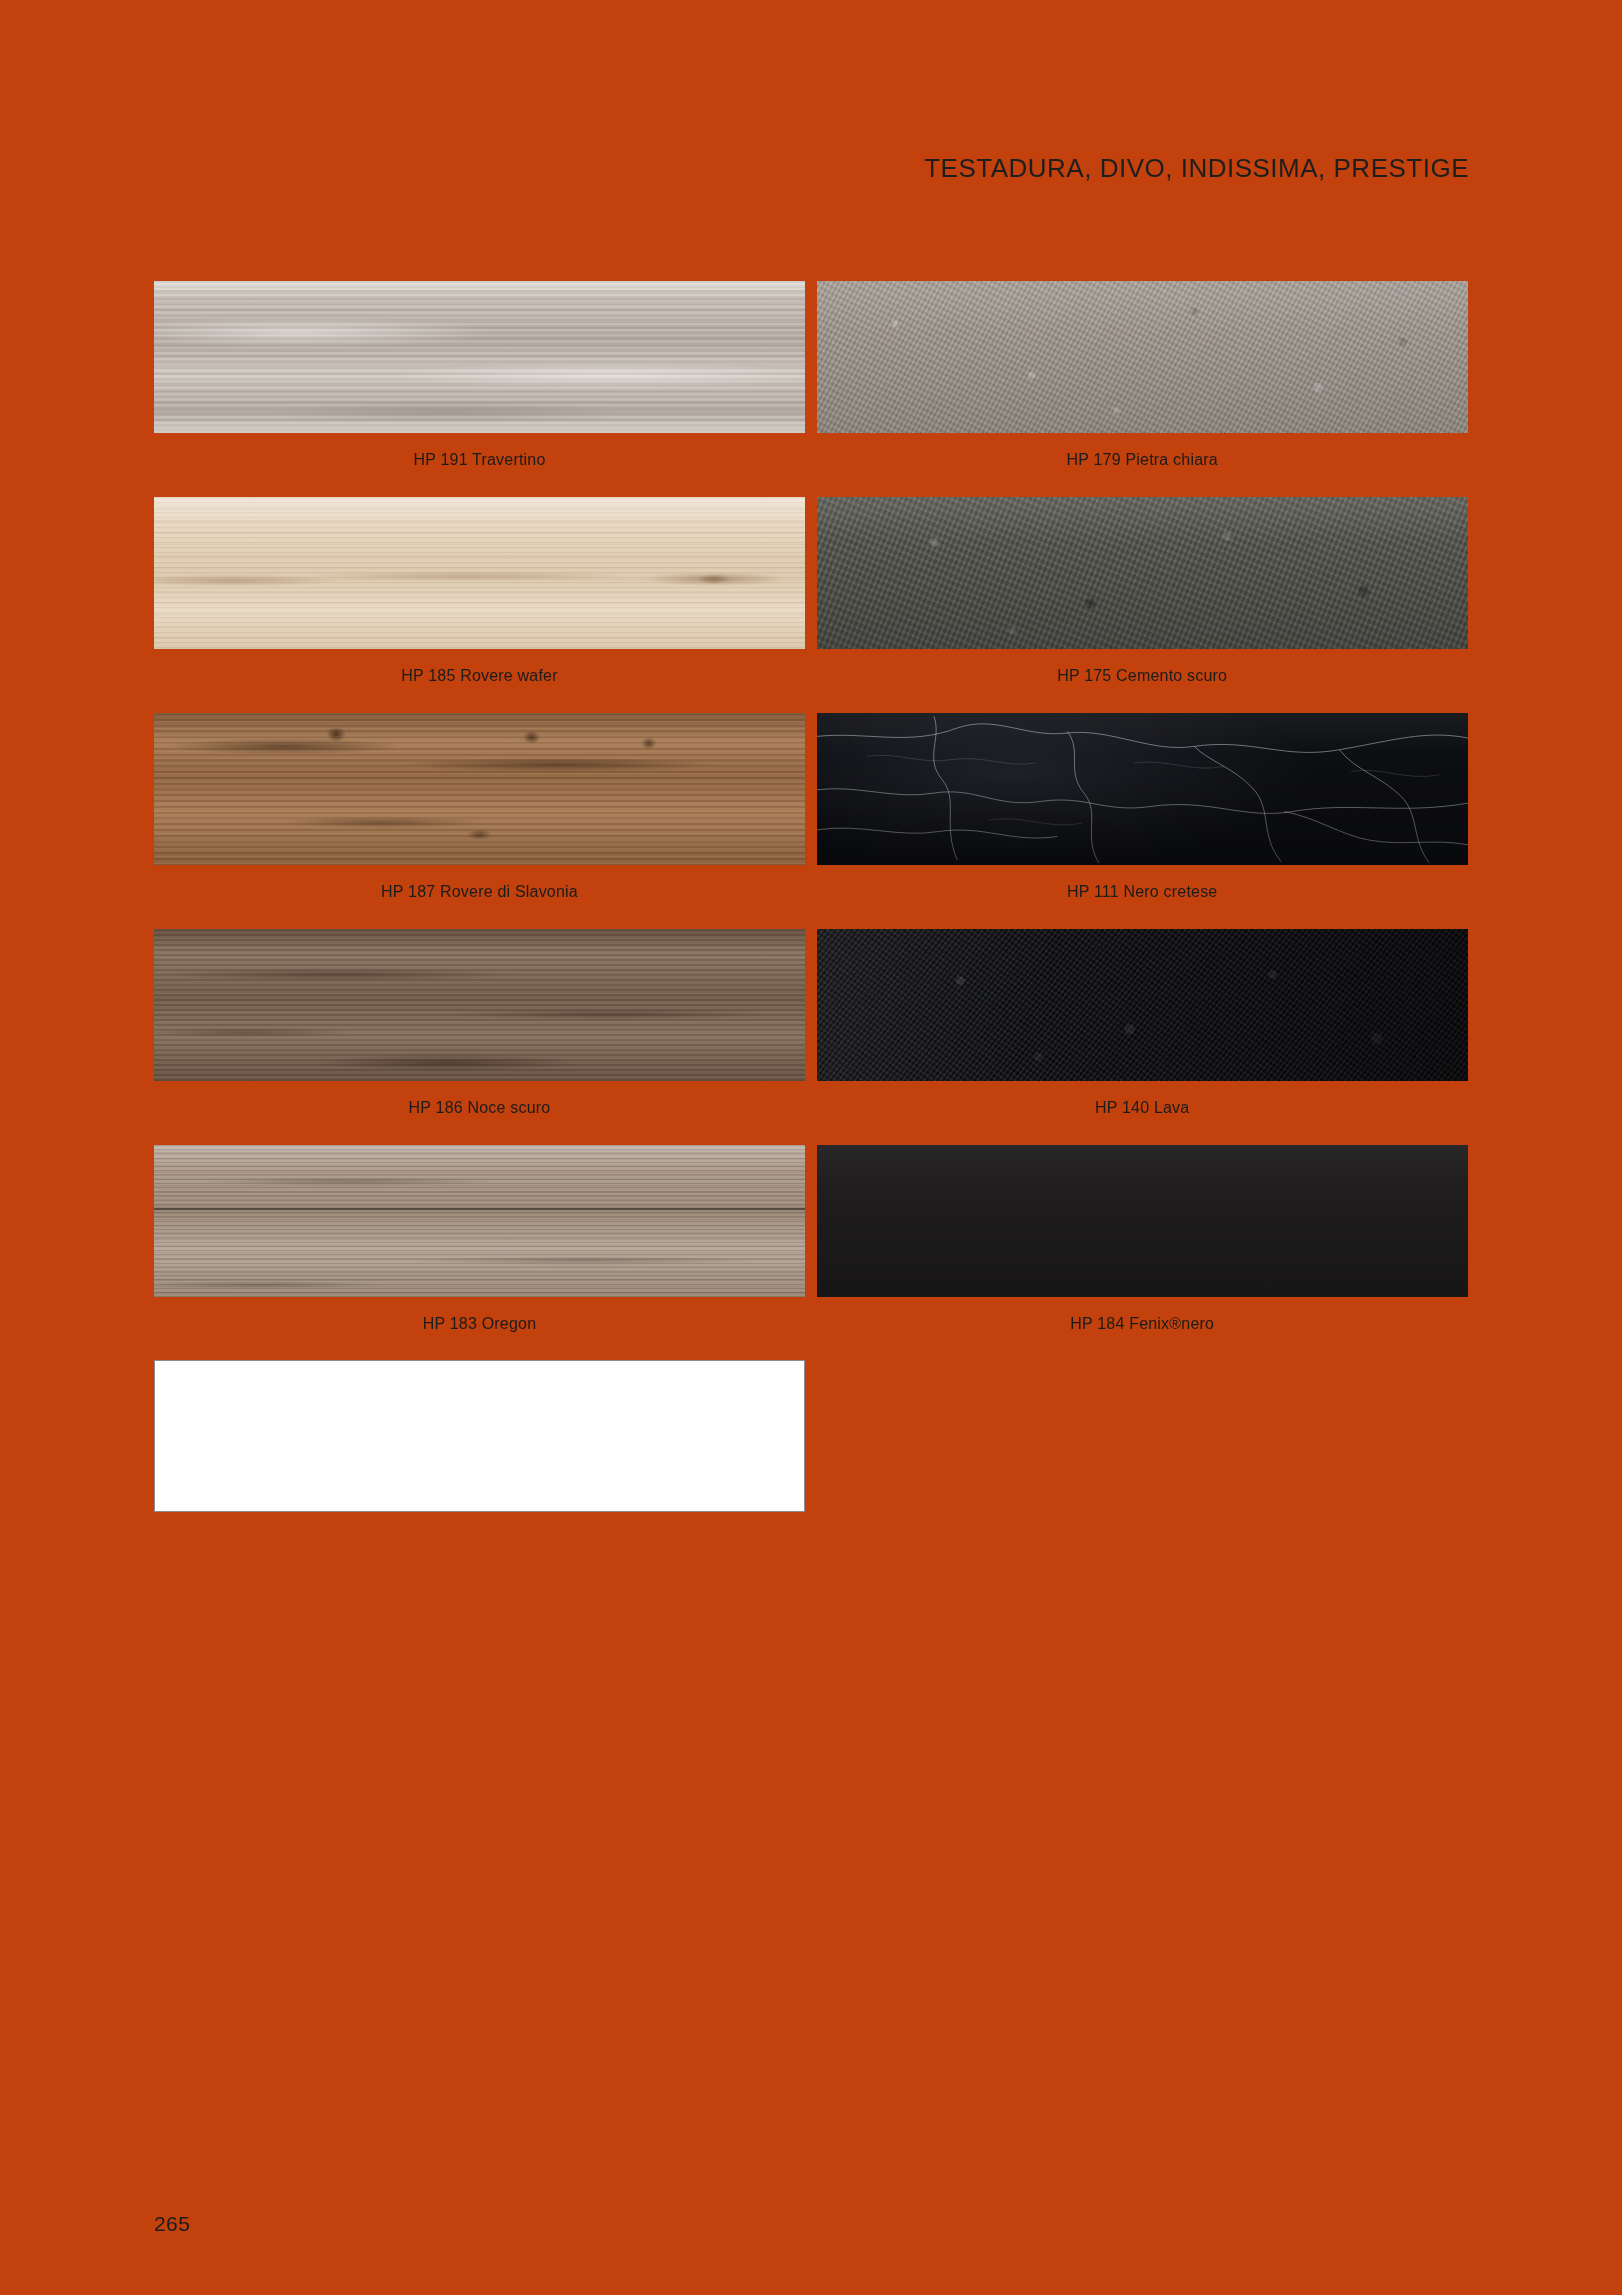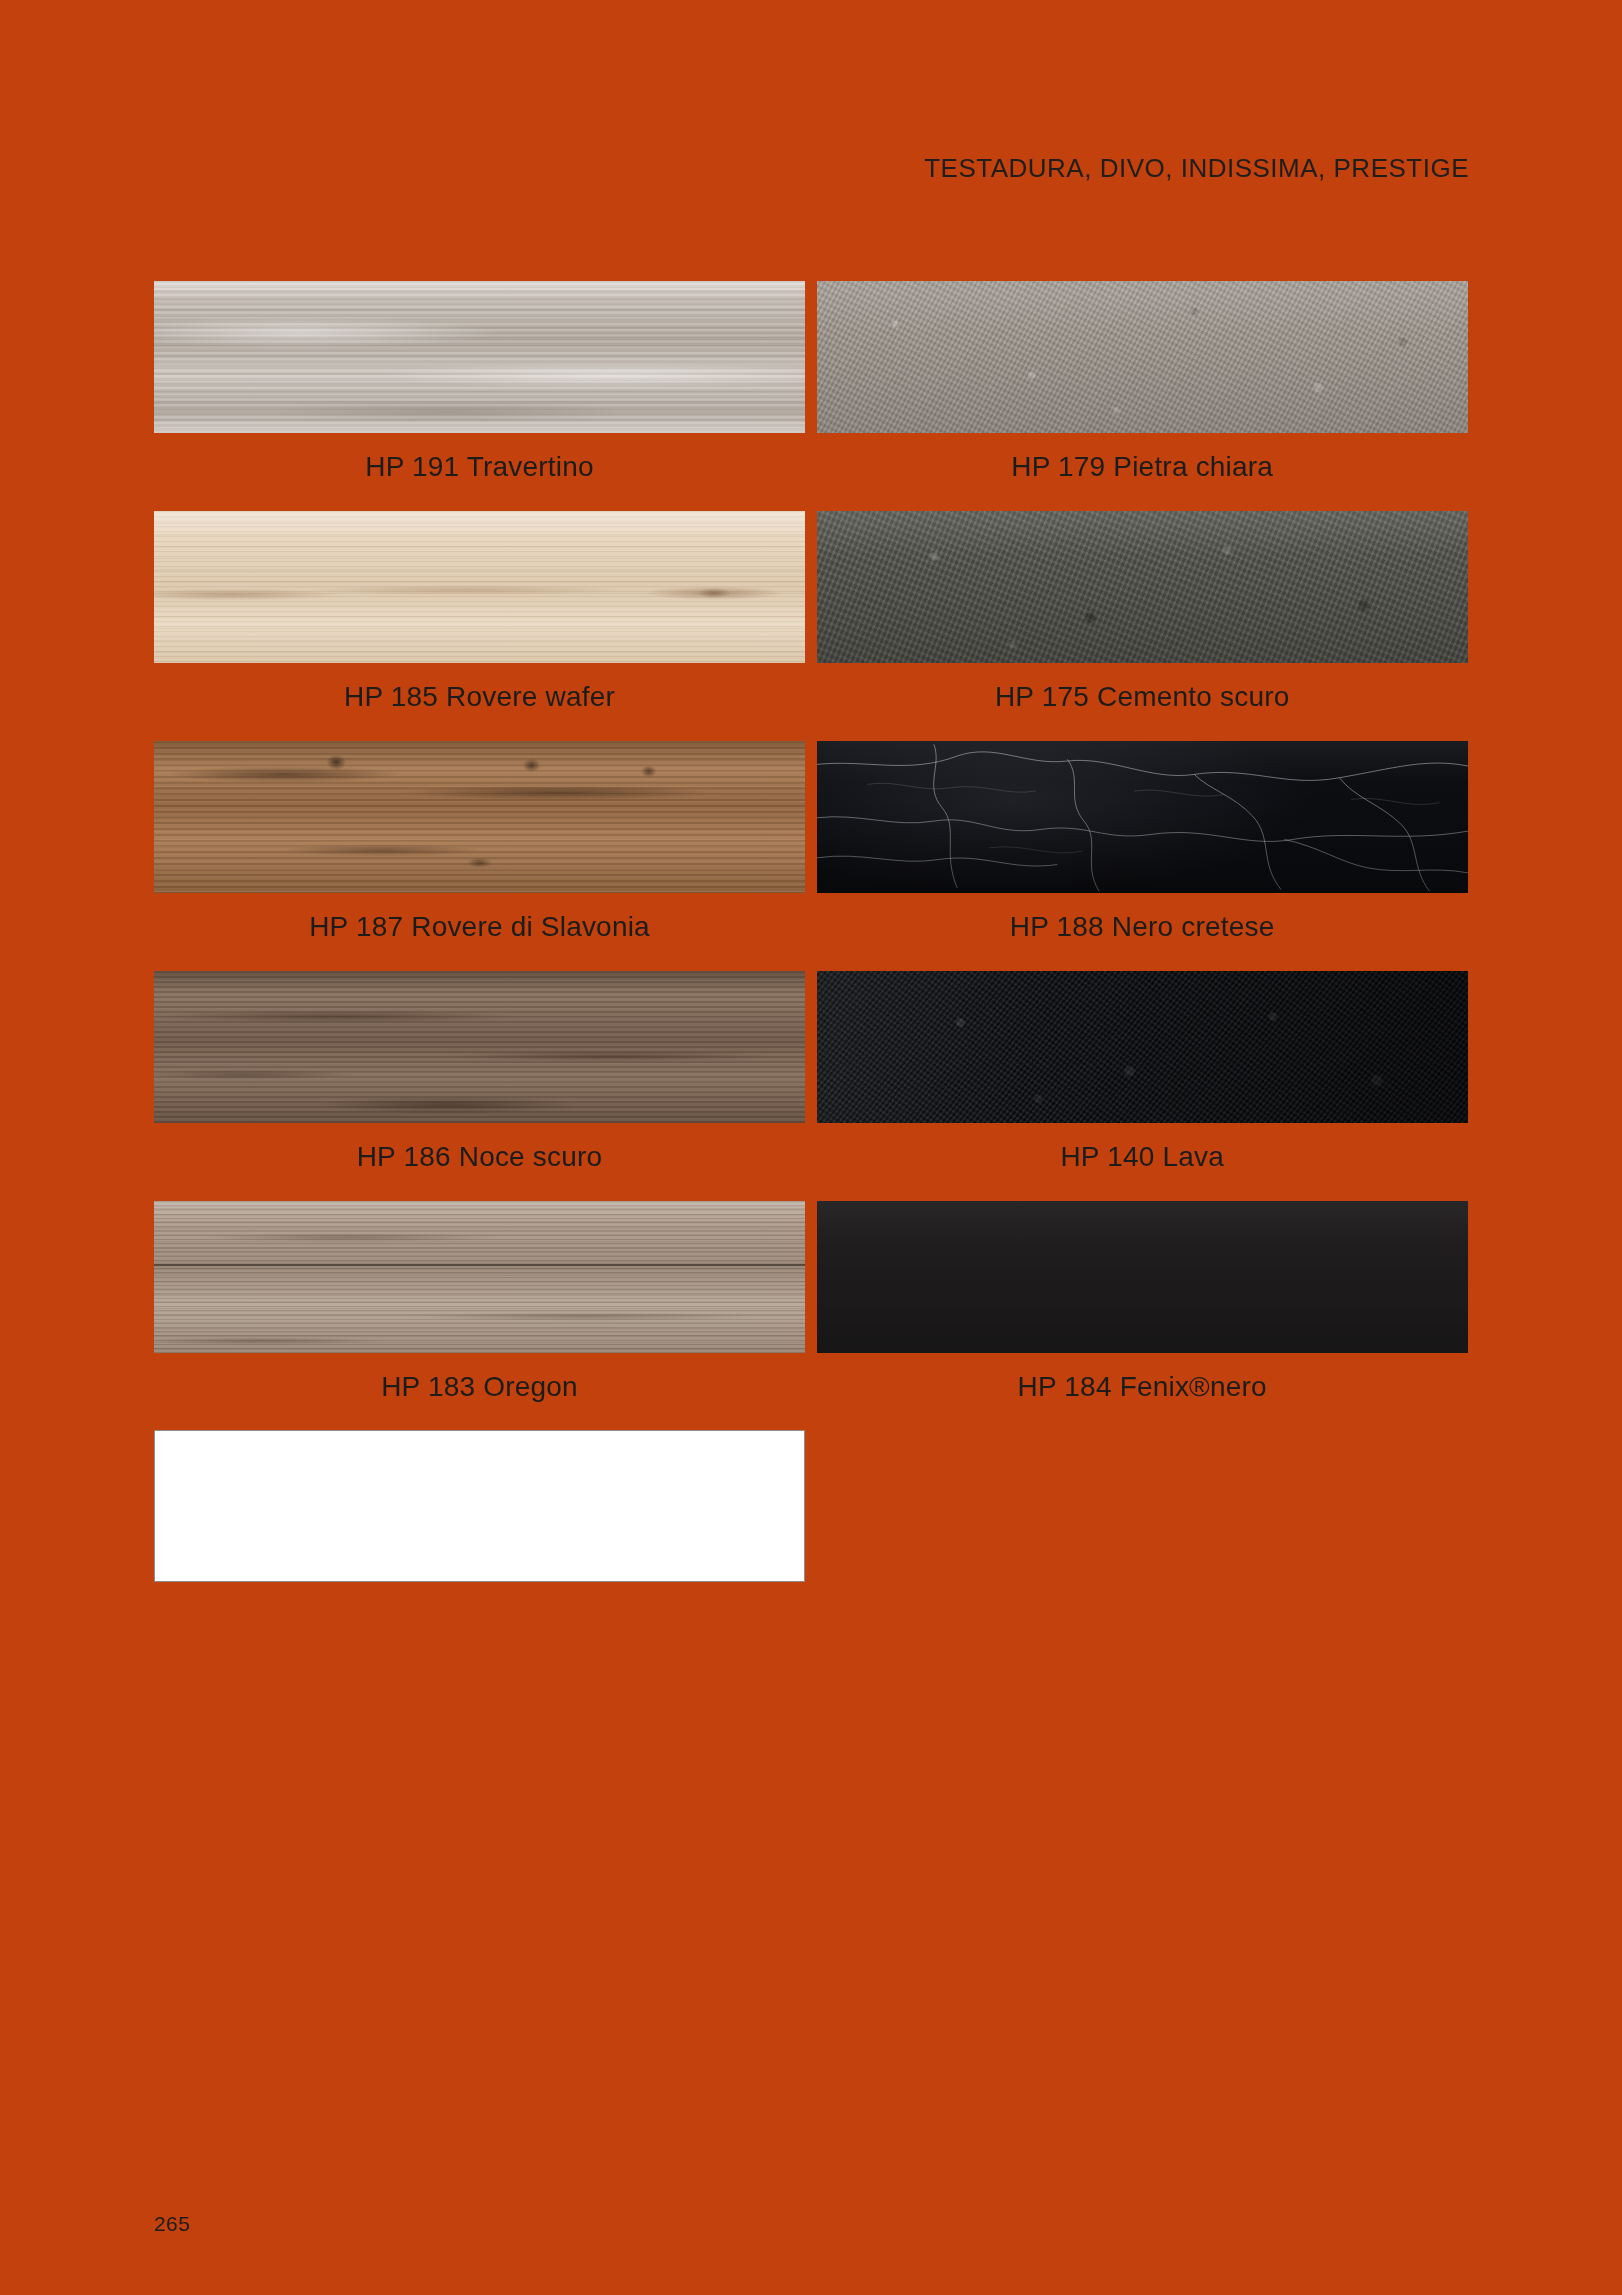--- a/index.html
+++ b/index.html
@@ -66,21 +66,21 @@
   }
   .swatch .grain,
   .swatch .grain2,
   .swatch .grain3 {
     position: absolute;
     inset: 0;
   }
 
   .caption {
     text-align: center;
-    font-size: 28px;
+    font-size: 16px;
     color: #1c1c1c;
     padding-top: 18.4px;
     padding-bottom: 27.5px;
     letter-spacing: 0.2px;
     white-space: nowrap;
   }
 
   
 
   
@@ -437,21 +437,21 @@
           </g>
           <g fill="none" stroke="#e2e6ec" stroke-opacity="0.30" stroke-width="0.6">
             <path d="M60 52 C96 46 124 62 160 56 C200 50 226 66 262 60"></path>
             <path d="M380 60 C420 54 448 72 488 64"></path>
             <path d="M206 128 C250 122 276 140 318 132"></path>
             <path d="M640 70 C678 64 706 82 746 74"></path>
           </g>
         </svg>
         <div class="grain2"></div>
       </div>
-      <div class="caption">HP 188 Nero cretese</div>
+      <div class="caption">HP 111 Nero cretese</div>
     </div>
 
     <div class="cell">
       <div class="swatch m-noce-scuro">
         <div class="grain"></div>
         <div class="grain2"></div>
       </div>
       <div class="caption">HP 186 Noce scuro</div>
     </div>
 

